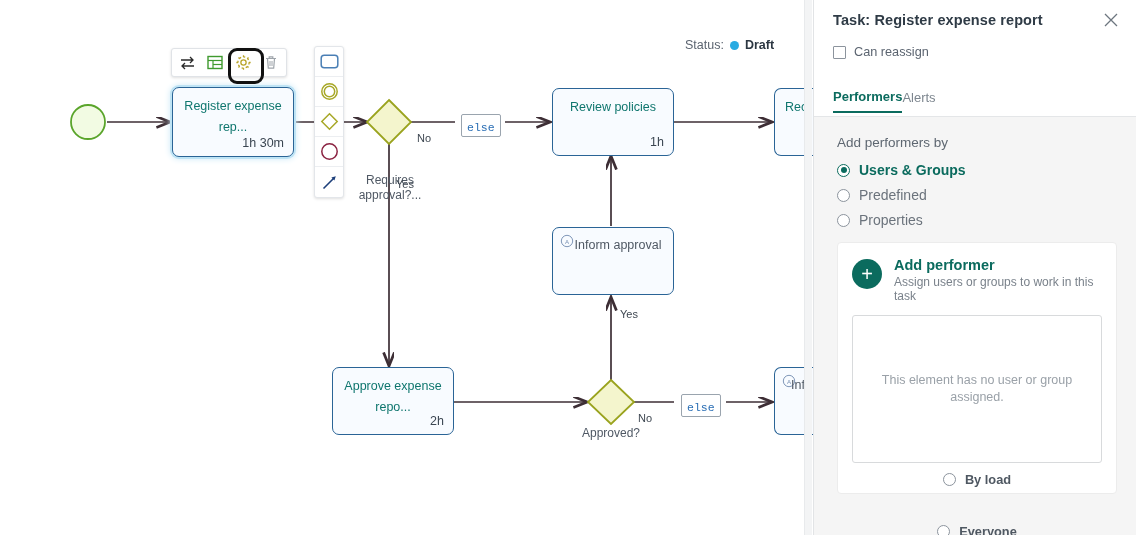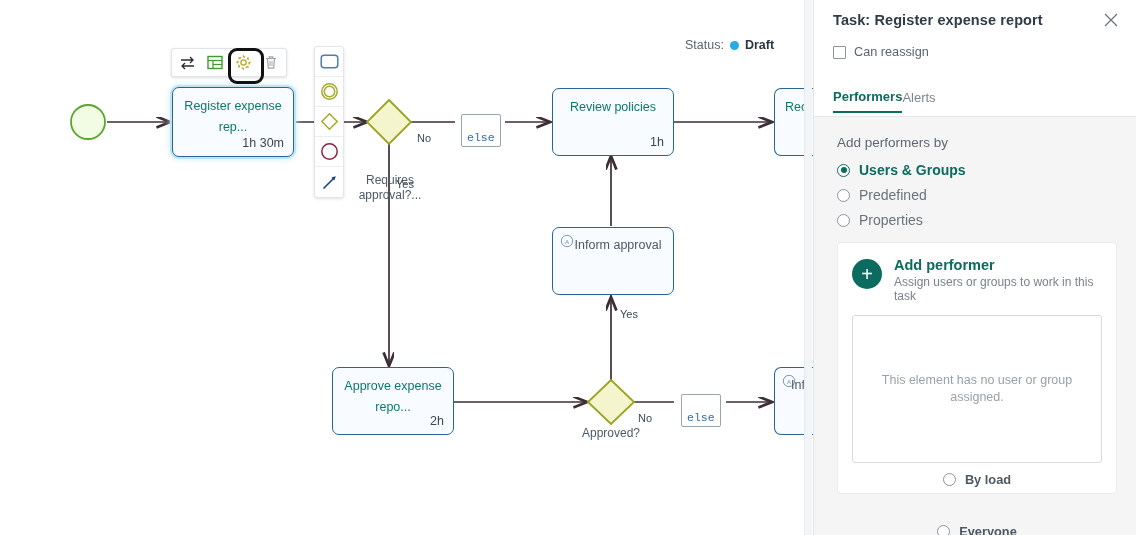--- a/index.html
+++ b/index.html
@@ -67,21 +67,21 @@
 
   
   .cond-chip {
     position: absolute;
     background: #ffffff;
     border: 1px solid #9aa4ae;
     border-radius: 2px;
     color: #2b6fb5;
     font-family: "Liberation Mono", monospace;
     font-size: 11.5px;
-    padding: 16px 5px 2px 5px;
+    padding: 6px 5px 2px 5px;
     line-height: 13px;
   }
 
   
   .edge-label {
     position: absolute;
     font-size: 11px;
     color: #3f4852;
   }
   .gw-label {

